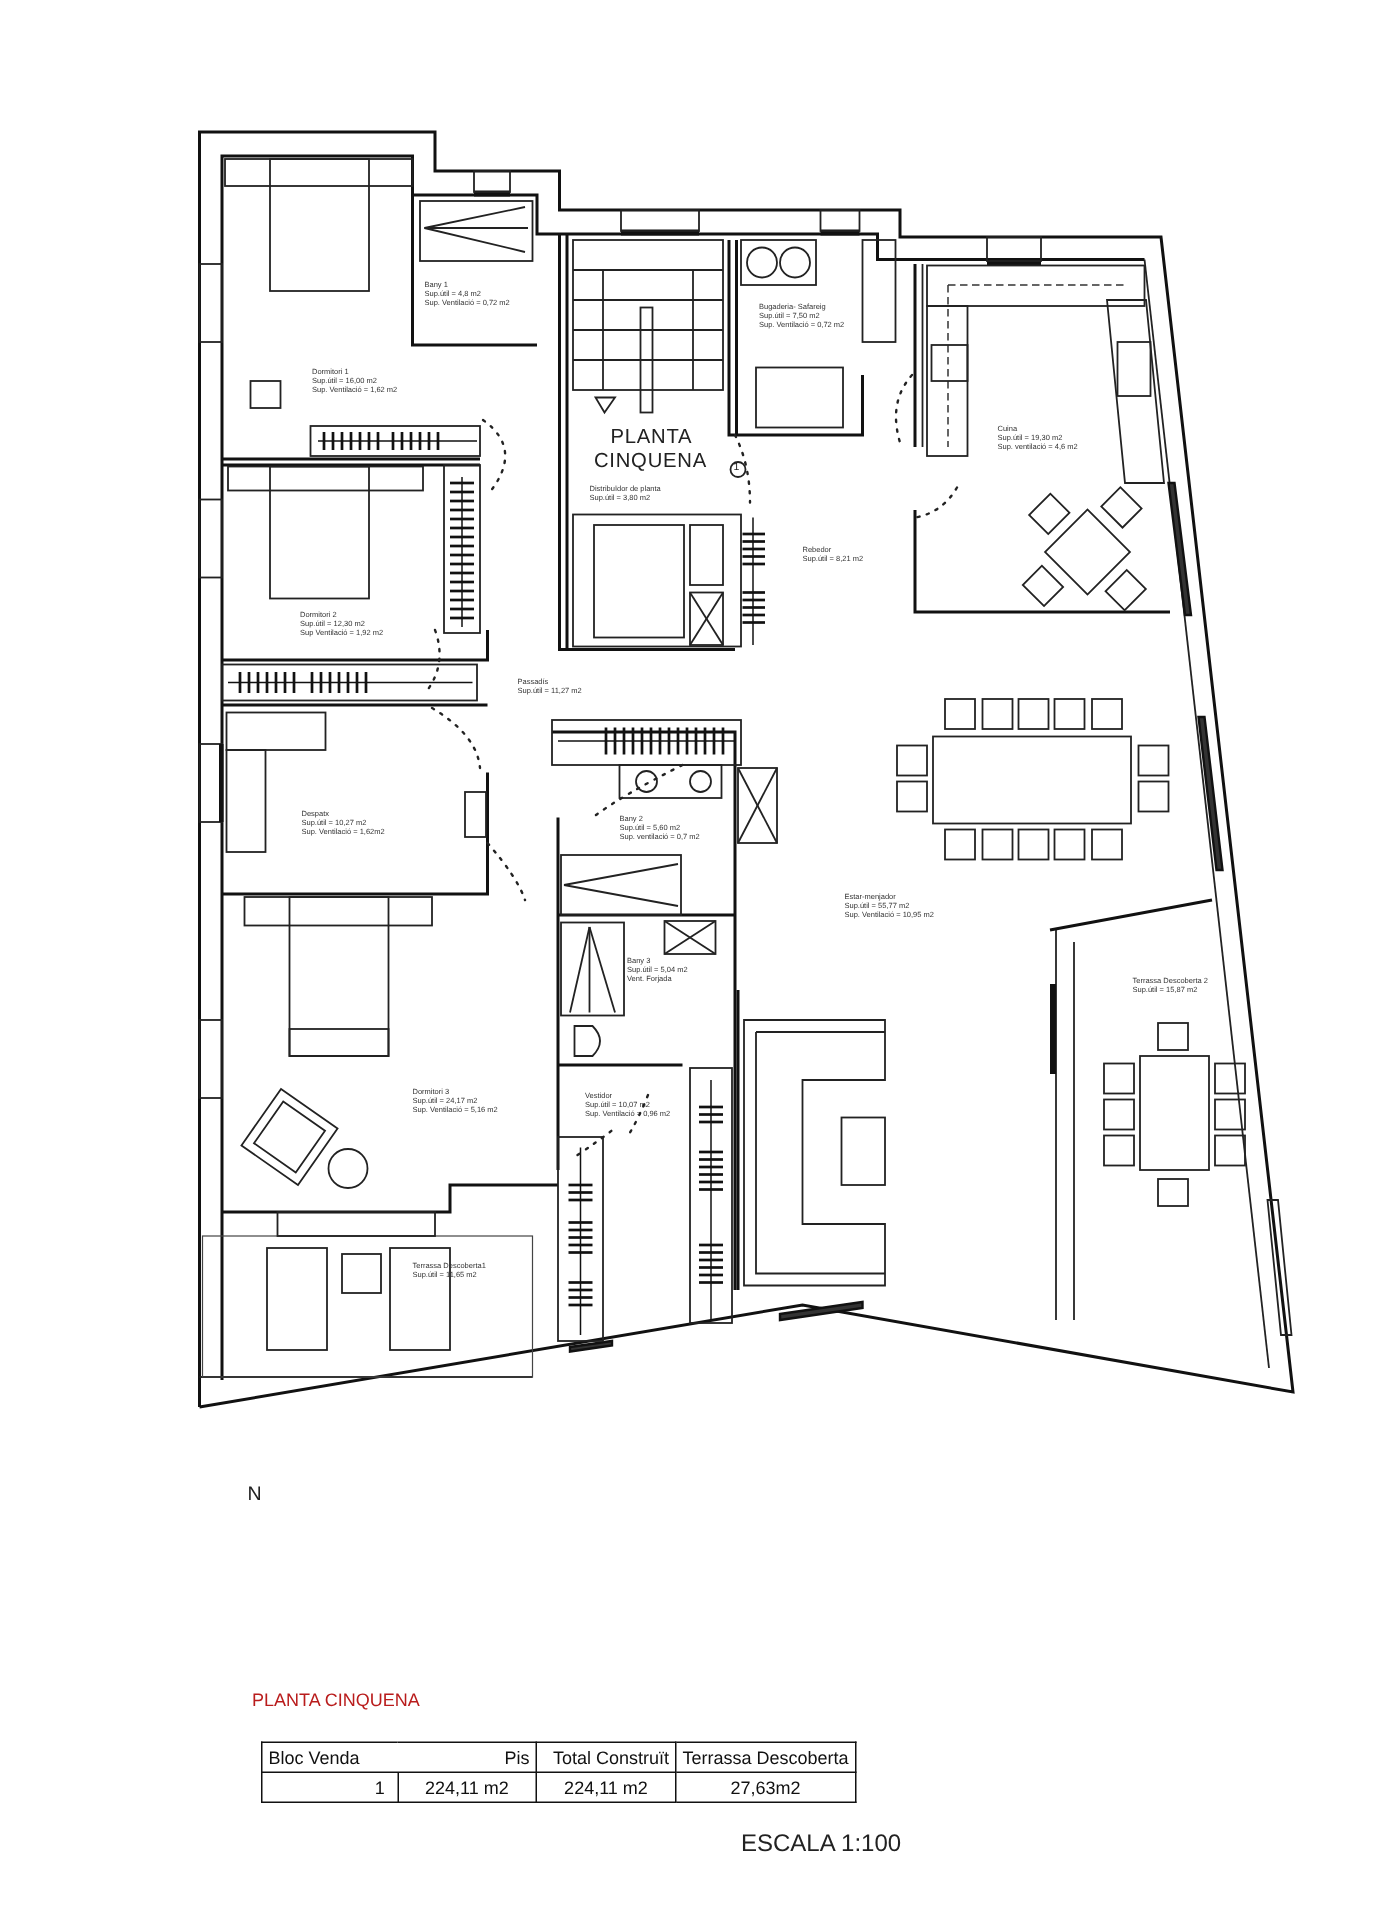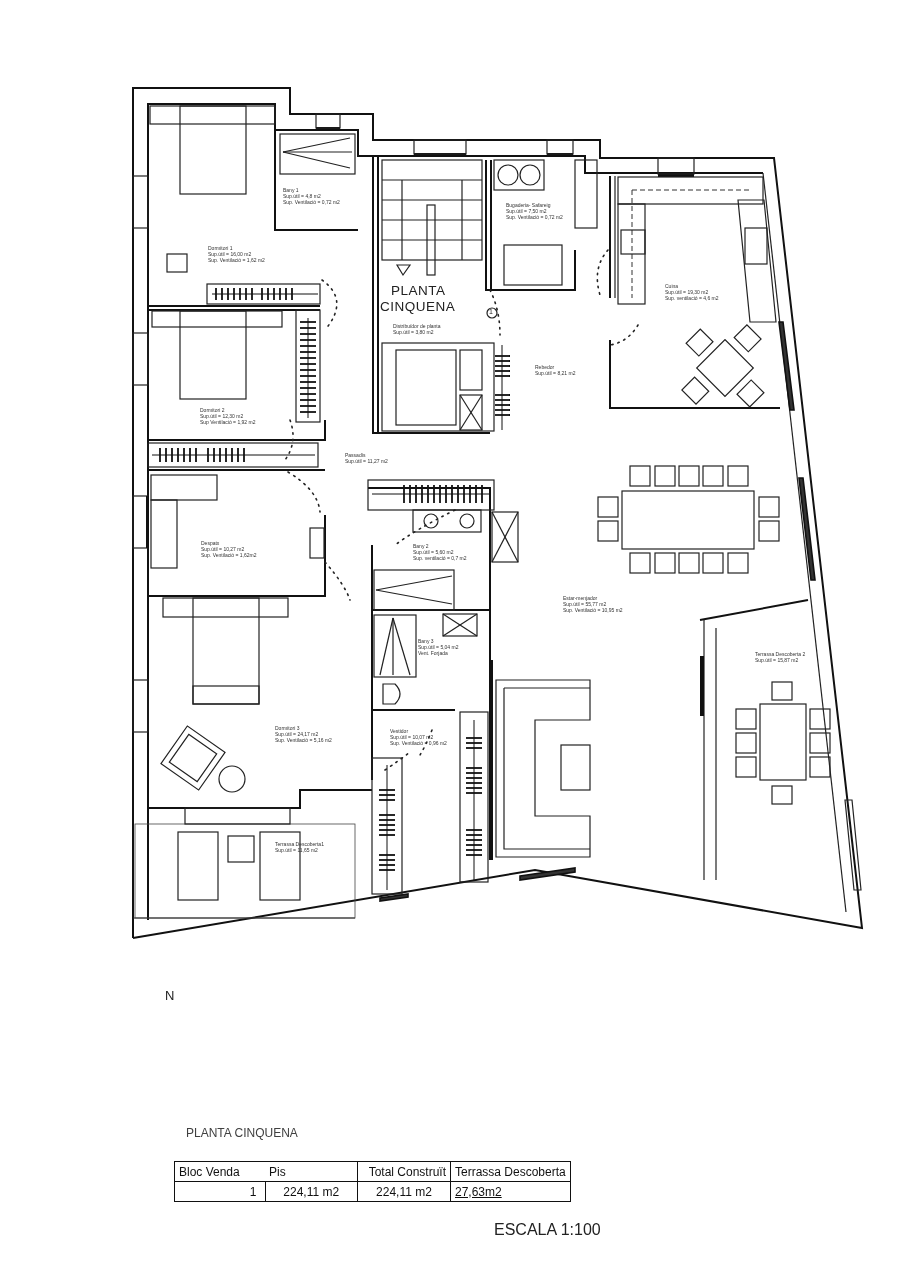--- a/index.html
+++ b/index.html
@@ -8,23 +8,23 @@
   .w { fill:none; stroke:#111; stroke-width:2; }
   .t { fill:none; stroke:#222; stroke-width:1.2; }
   .thin { fill:none; stroke:#444; stroke-width:0.8; }
   .win { fill:#111; }
   .dash { fill:none; stroke:#333; stroke-width:1; stroke-dasharray:5 3; }
   .door { fill:none; stroke:#222; stroke-width:1.6; stroke-dasharray:1.5 5; stroke-linecap:round; }
   .hatch { stroke:#111; stroke-width:1.6; }
   .room-label { position:absolute; font-size:5px; line-height:6px; color:#333; white-space:nowrap; }
   .room-label span { display:block; }
   .plan-title { position:absolute; left:380px; top:283px; font-size:13.5px; line-height:16px; letter-spacing:0.5px; color:#222; }
-  .plan-title span { display:block; }
+  .plan-title span { display:block;margin-left:16px; }
   .north-label { position:absolute; left:165px; top:988px; font-size:13px; color:#222; }
-  .section-title { position:absolute; left:186px; top:1126px; font-size:12px; color:#404040; }
+  .section-title { position:absolute; left:168px; top:1126px; font-size:12px; color:#b91c1c; }
   table.summary { position:absolute; left:174px; top:1161px; border-collapse:collapse; font-size:12px; }
   table.summary td { border:1px solid #111; height:19px; padding:0 4px; white-space:nowrap; }
   .scale { position:absolute; left:494px; top:1221px; font-size:16px; color:#222; }
 </style>
 </head>
 <body>
 
 <svg id="plan" viewBox="0 0 918 1000" xmlns="http://www.w3.org/2000/svg">
 
   <g>
@@ -442,25 +442,25 @@
   <span>Sup.útil = 11,65 m2</span>
 </div>
 
 <div class="north-label">N</div>
 
 <div class="section-title">PLANTA CINQUENA</div>
 <table class="summary">
   <tbody>
       <tr>
     <td style="width:82px;border-right:none;">Bloc Venda</td>
-    <td style="width:84px;text-align:left;border-left:none;">Pis</td>
+    <td style="width:84px;text-align:right;border-left:none;">Pis</td>
     <td style="width:84px;text-align:right;">Total Construït</td>
     <td style="width:110px;margin-left:22px;">Terrassa Descoberta</td>
   </tr>
   <tr>
     <td style="text-align:right;padding-right:8px;">1</td>
     <td style="text-align:center;">224,11 m2</td>
     <td style="text-align:center;">224,11 m2</td>
-    <td style="text-decoration:underline;">27,63m2</td>
+    <td style="text-align:center;">27,63m2</td>
   </tr>
 </tbody>
   </table>
 <div class="scale">ESCALA 1:100</div>
 
 </body></html>

